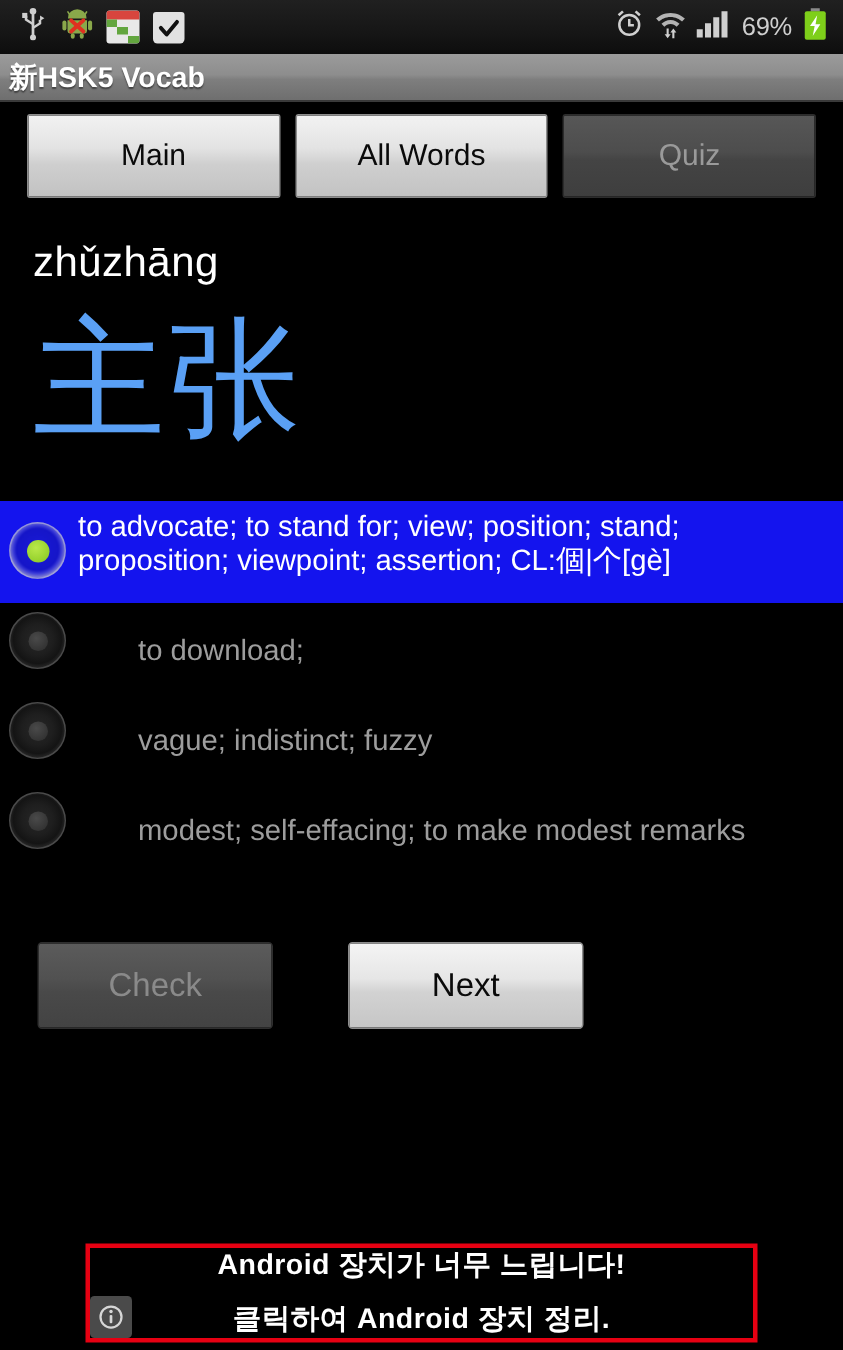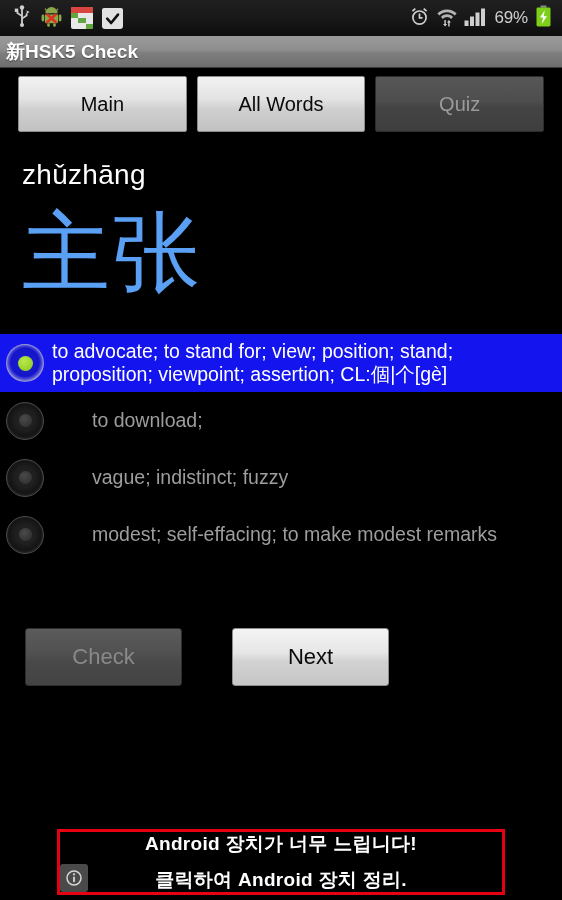--- a/index.html
+++ b/index.html
@@ -167,24 +167,24 @@
   }
 
   
   .options {
     position: absolute;
     left: 0; top: 334px;
     width: 562px;
   }
   .option {
     display: flex;
-    align-items: center;
+    align-items: flex-end;
     box-sizing: border-box;
     min-height: 57px;
-    padding: 6px 10px 6px 6px;
+    padding: 6px 10px 16px 6px;
     cursor: pointer;
   }
   .option.selected {
     background: #1414ee;
   }
   .option.unselected {
     background: #000;
     gap: 40px;
   }
   .radio {
@@ -397,21 +397,21 @@
           <rect x="5.5" y="0.5" width="6" height="2.2" fill="#8a8a8a"></rect>
           <rect x="1.5" y="2.5" width="14" height="19" rx="1.4" fill="#7ecf1a"></rect>
           <polygon points="9.8,5.2 5,12.4 8.1,12.4 6.8,19 11.9,11.2 8.7,11.2" fill="#ffffff"></polygon>
         </svg>
       </span>
 
     </div>
   </div>
 
   <div class="titlebar">
-    <span class="titlebar-text">新HSK5 Check</span>
+    <span class="titlebar-text">新HSK5 Vocab</span>
   </div>
 
   <div class="tabbar">
     <div class="tab inactive">
       <span>Main</span>
     </div>
     <div class="tab inactive">
       <span>All Words</span>
     </div>
     <div class="tab active">

